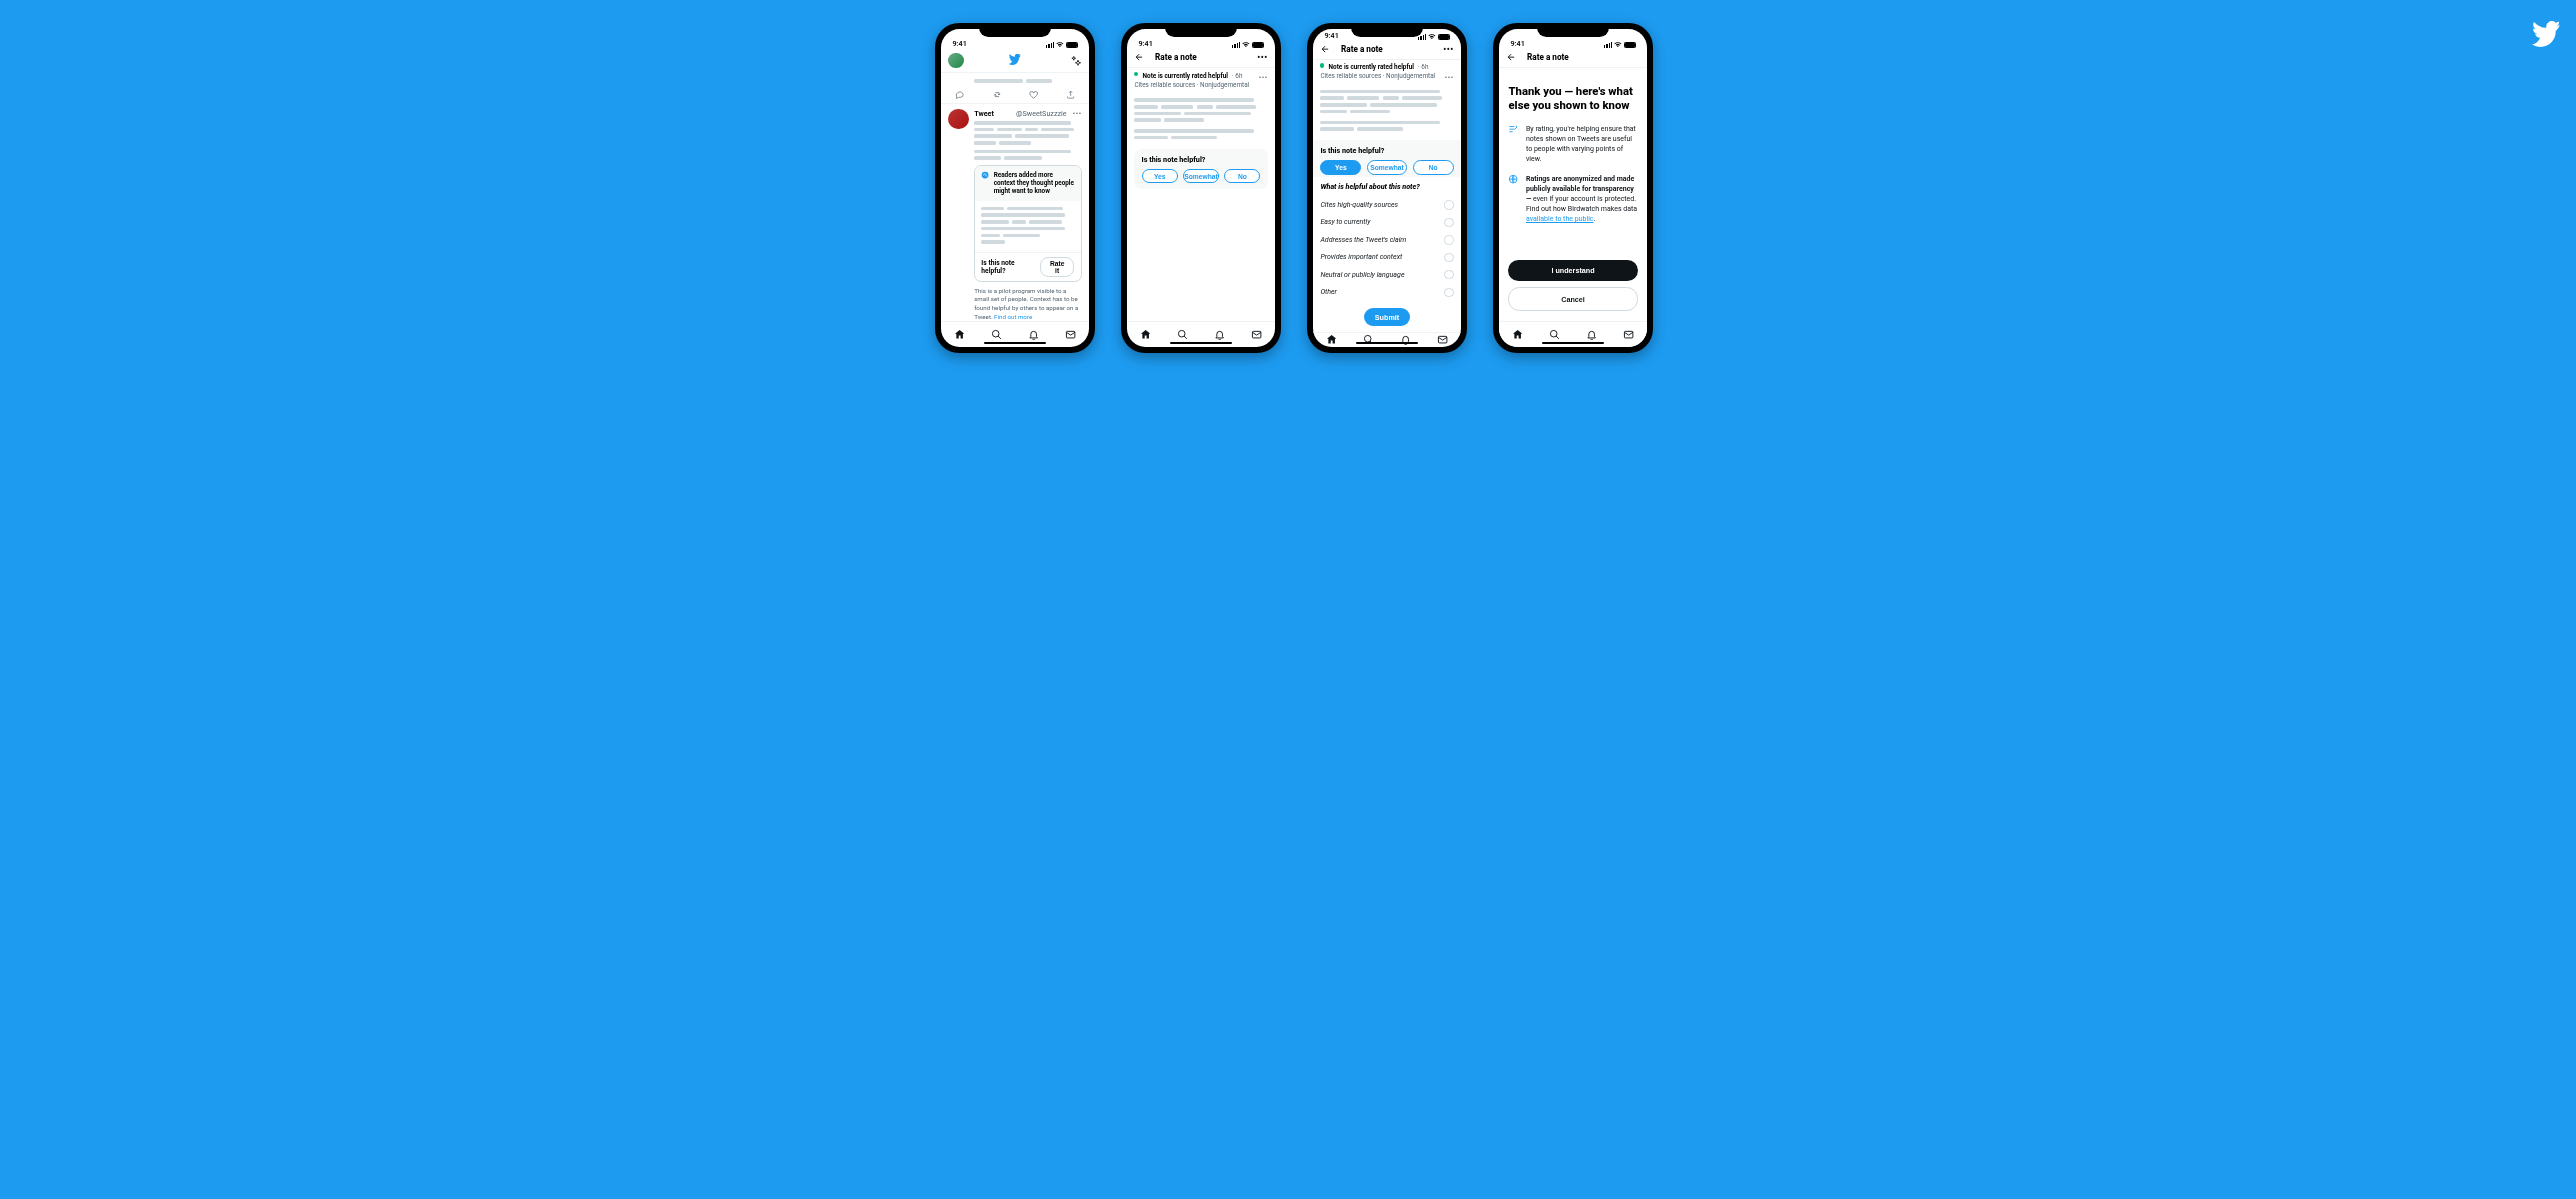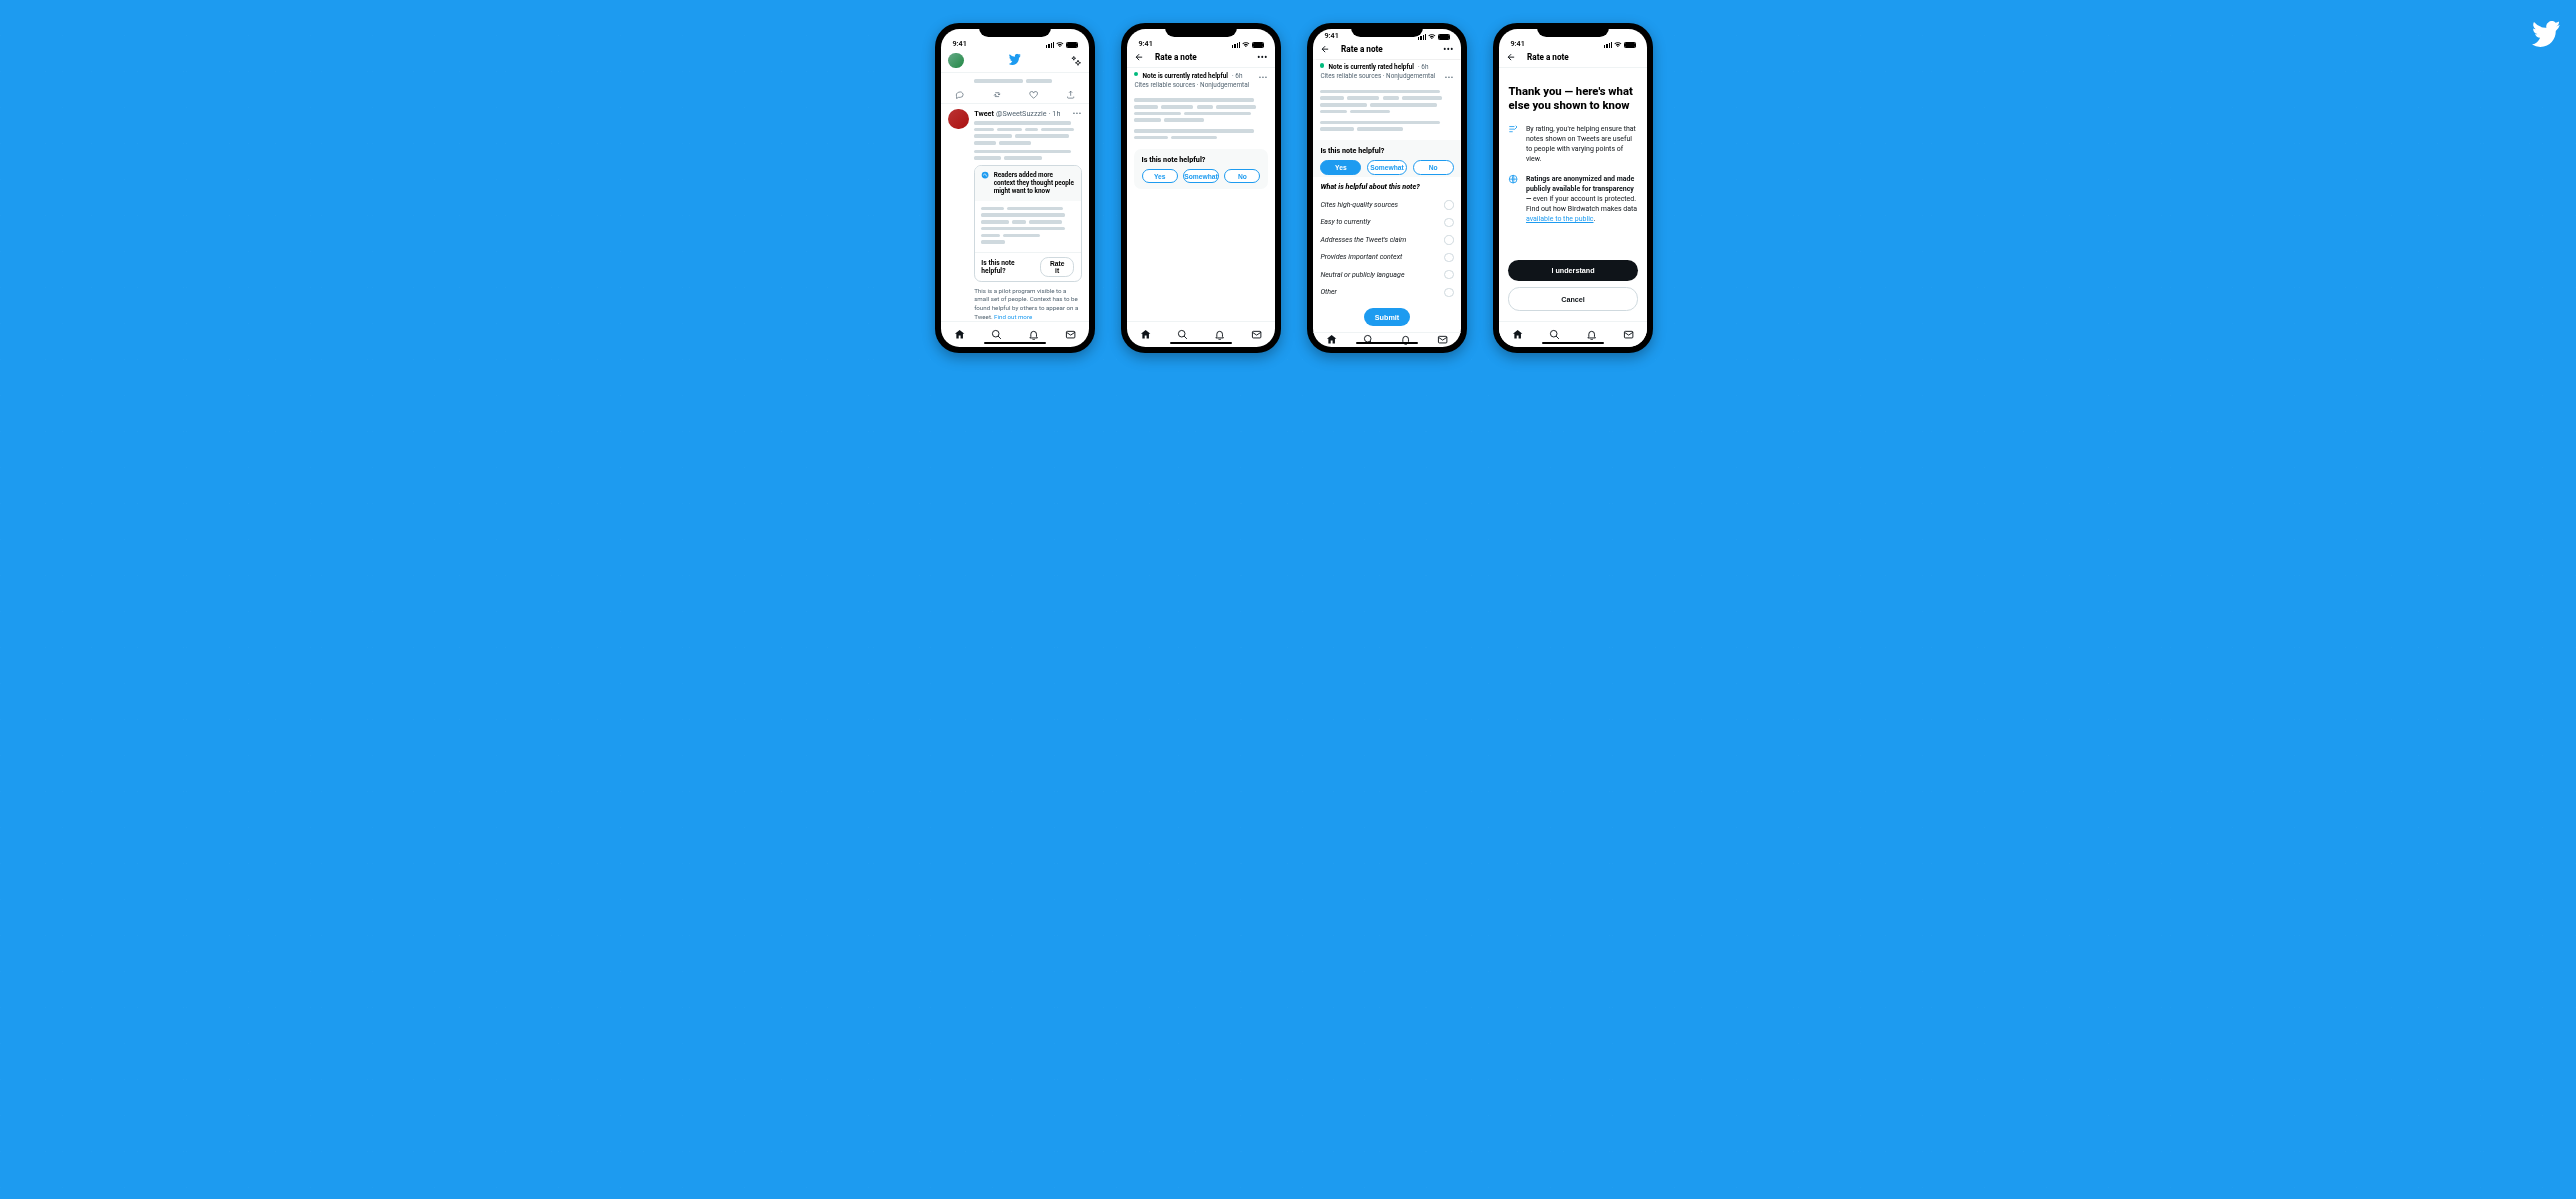--- a/index.html
+++ b/index.html
@@ -117,21 +117,21 @@
     gap:5.2px;
     padding:5.2px 7.2px;
     border-bottom:0.5px solid #eff3f4;
     position:relative;
   }
   .tweet .av { width:20.6px; height:20.6px; border-radius:50%; flex-shrink:0; }
   .suzzie-av { background: linear-gradient(135deg,#b33,#a11); }
   .tweet-body { flex:1; min-width:0; }
   .tweet-head { display:flex; gap:2.1px; font-size:7.2px; align-items:baseline; white-space:nowrap; }
   .tweet-head .name { font-weight:700; }
-  .tweet-head .handle, .tweet-head .time { color:#536471; }
+  .tweet-head .handle, .tweet-head .time { color:#536471;margin-left:20px; }
   .tweet-menu { position:absolute; top:5.2px; right:7.2px; color:#536471; font-size:7.2px; letter-spacing:0.5px; }
 
   .skeleton-lines { margin-top:3.1px; }
   .skeleton-lines .row { display:flex; gap:3.1px; margin-bottom:3.1px; }
   .skeleton-lines .bar { height:3.6px; border-radius:1.5px; background:#cfd9de; }
 
   .note-card {
     margin-top:5.2px;
     border:0.5px solid #cfd9de;
     border-radius:7.2px;

